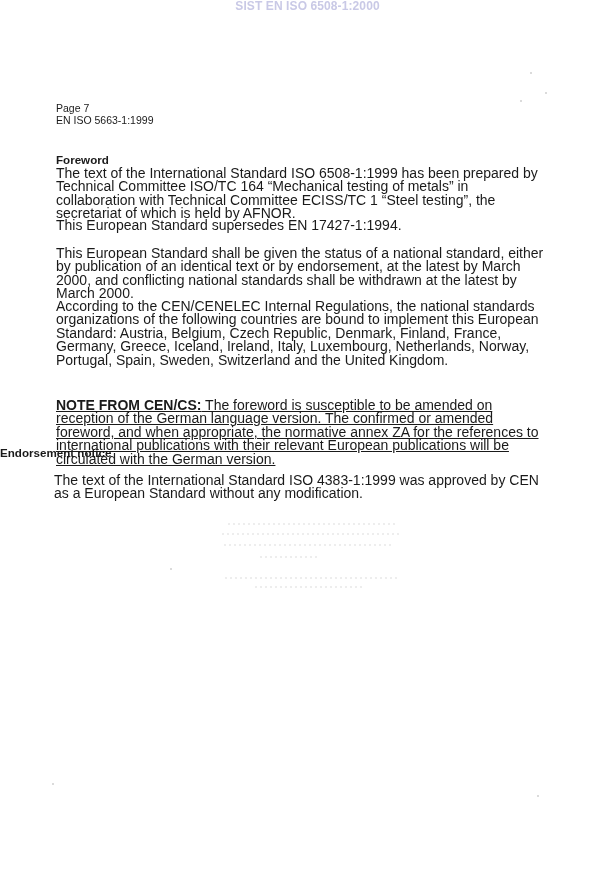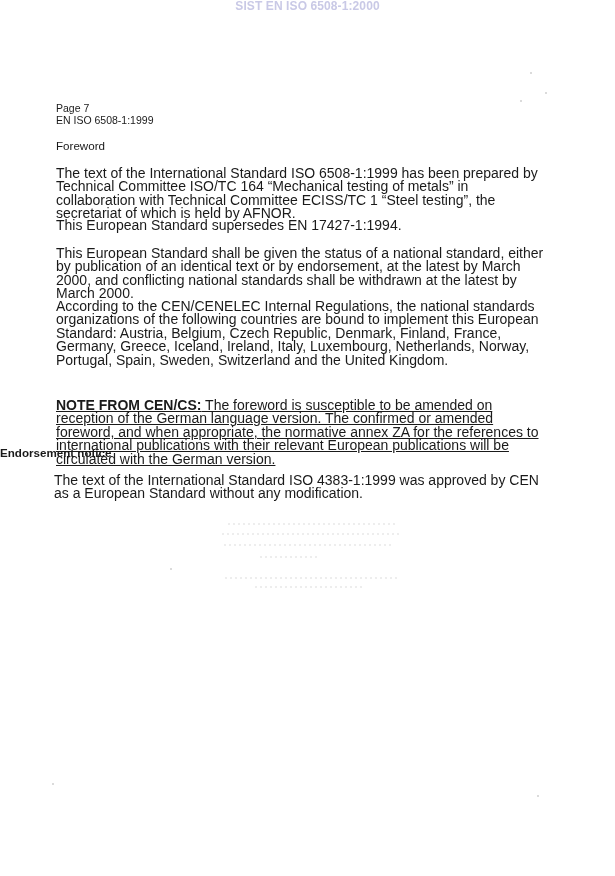--- a/index.html
+++ b/index.html
@@ -35,22 +35,23 @@
       line-height: 12px;
     }
     .block {
       position: absolute;
       left: 56px;
       width: 500px;
       font-size: 14px;
       line-height: 13.4px;
     }
     .heading {
-      font-weight: normal;
+      font-weight: bold;
       font-size: 11.6px;
+      margin-top: 14px;
     }
     .centered-heading {
       position: absolute;
       left: 0;
       width: 615px;
       text-align: left;
       font-weight: bold;
       font-size: 11.6px;
       top: 446px;
     }
@@ -69,21 +70,21 @@
       border-radius: 1px;
     }
   </style>
 </head>
 <body>
 
 <div class="watermark">SIST EN ISO 6508-1:2000</div>
 
 <div class="page-header">
   <div>Page 7</div>
-  <div>EN ISO 6508-1:1999</div>
+  <div>EN ISO 5663-1:1999</div>
 </div>
 
 <div class="block heading" style="top:139px;">Foreword</div>
 
 <div class="block" style="top:167px; width:490px;">
   <p class="p">The text of the International Standard ISO 6508-1:1999 has been prepared by Technical Committee ISO/TC 164 “Mechanical testing of metals” in collaboration with Technical Committee ECISS/TC 1 “Steel testing”, the secretariat of which is held by AFNOR.</p>
 </div>
 
 <div class="block" style="top:219px;">
   <p class="p">This European Standard supersedes EN 17427-1:1994.</p>

